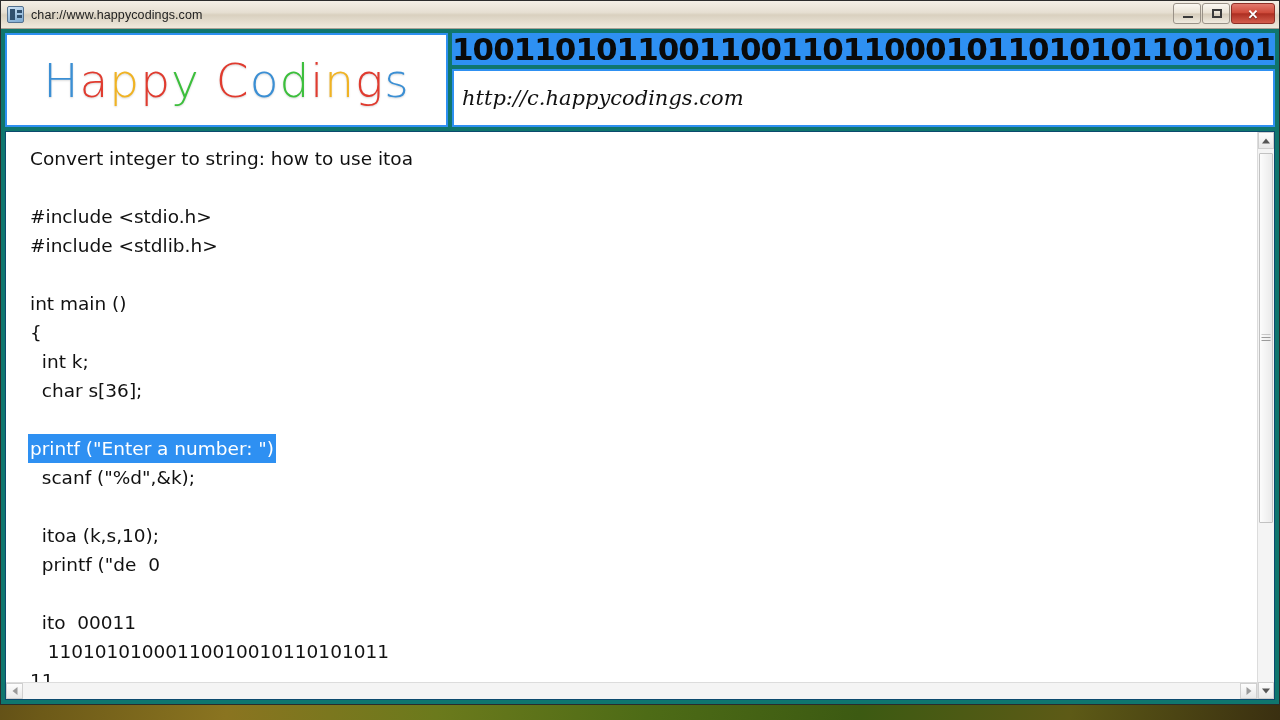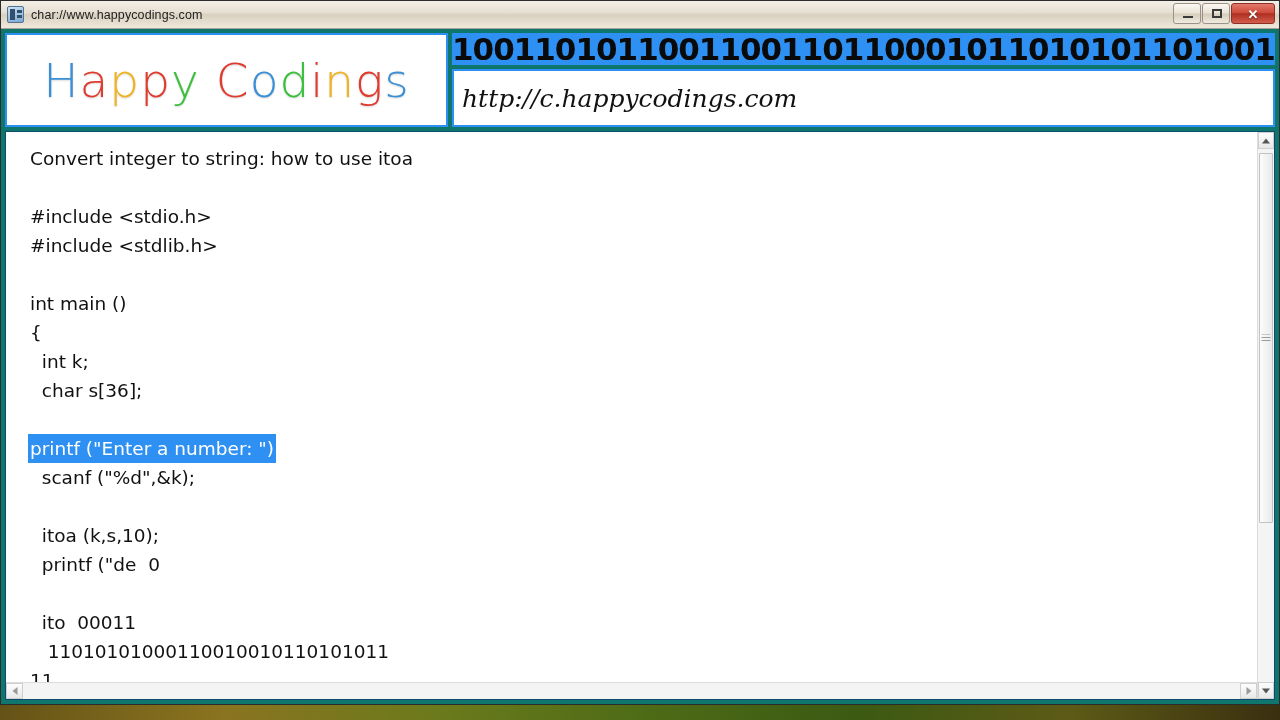--- a/index.html
+++ b/index.html
@@ -180,21 +180,21 @@
     background: #fff;
     border: 2px solid #2e90f2;
     display: flex;
     align-items: center;
     padding-left: 8px;
     overflow: hidden;
   }
   .url-text {
     font-family: "DejaVu Serif", serif;
     font-style: italic;
-    font-size: 25px;
+    font-size: 21px;
     color: #111;
     white-space: nowrap;
   }
 
   
   .content-wrap {
     margin-top: 4px;
     flex: 1 1 auto;
     background: #ffffff;
     border: 1px solid #0c4a6e;

